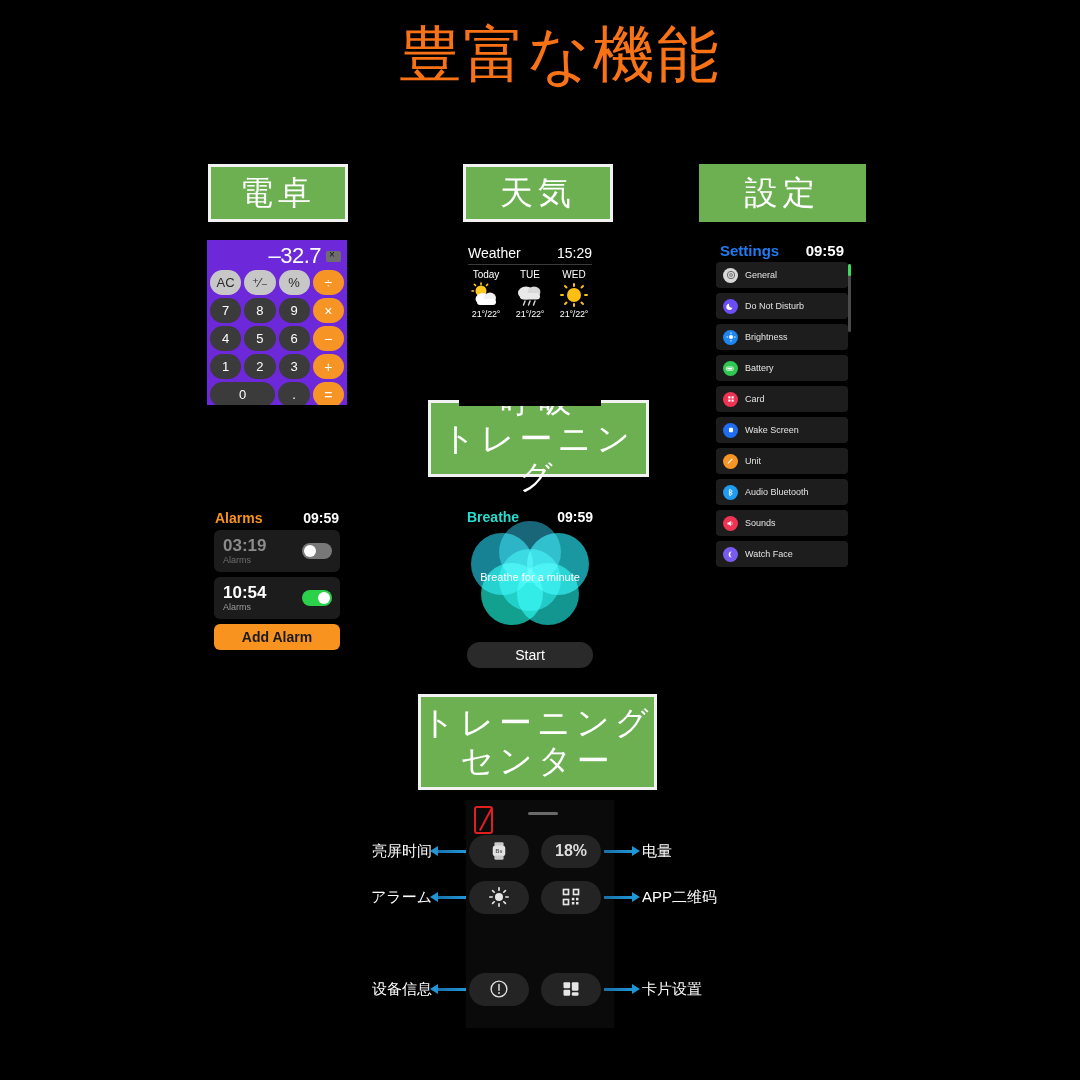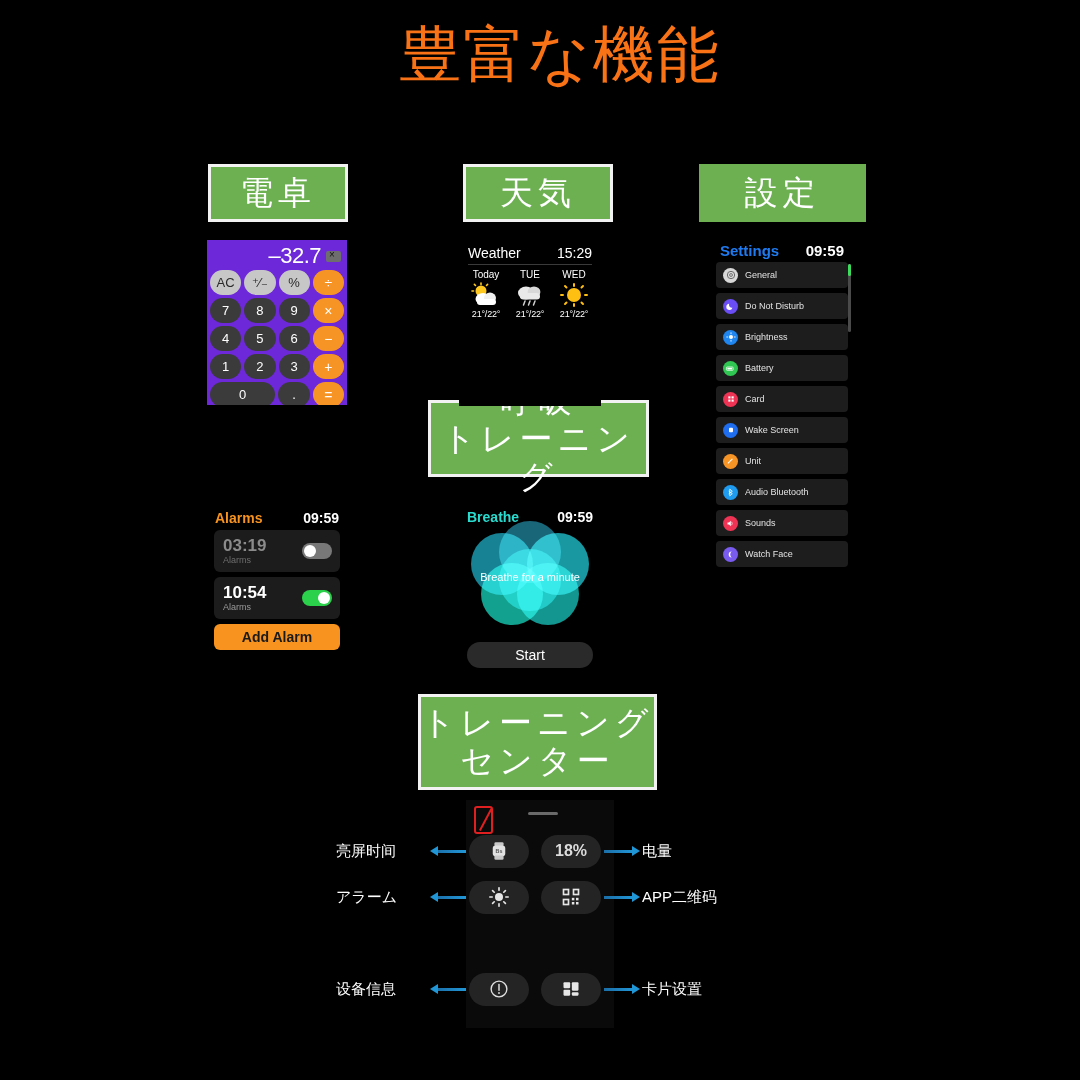--- a/index.html
+++ b/index.html
@@ -144,21 +144,21 @@
 
   
   #cc{position:absolute;left:336px;top:800px;width:408px;height:232px;}
   #cc-panel{position:absolute;left:130px;top:0;width:148px;height:228px;background:#0a0a0a;}
   #cc-batt{position:absolute;left:8px;top:6px;width:15px;height:24px;
            border:2px solid #e02020;border-radius:3px;overflow:hidden;}
   #cc-batt::after{content:"";position:absolute;left:-3px;top:10px;width:26px;height:2px;
                   background:#e02020;transform:rotate(-62deg);}
   #cc-grip{position:absolute;left:62px;top:12px;width:30px;height:3px;background:#6a6a6a;border-radius:2px;}
   .cc-row{position:absolute;left:0;width:408px;height:46px;display:flex;align-items:center;}
-  .cc-lbl{width:100px;color:#fff;font-size:15px;text-align:left;padding-right:4px;box-sizing:border-box;}
+  .cc-lbl{width:100px;color:#fff;font-size:15px;text-align:right;padding-right:4px;box-sizing:border-box;}
   .cc-lbl.r{text-align:left;padding-right:0;padding-left:8px;}
   .cc-arrow{width:30px;height:10px;position:relative;}
   .cc-arrow .shaft{position:absolute;top:4px;left:0;width:30px;height:3px;
       background:linear-gradient(90deg,#1b6fa8 0%,#2196d6 100%);}
   .cc-arrow.left .head{position:absolute;left:-6px;top:0;width:0;height:0;
       border-top:5px solid transparent;border-bottom:5px solid transparent;border-right:8px solid #2196d6;}
   .cc-arrow.right .head{position:absolute;right:-6px;top:0;width:0;height:0;
       border-top:5px solid transparent;border-bottom:5px solid transparent;border-left:8px solid #2196d6;}
   .cc-tile{width:60px;height:33px;border-radius:20px;background:#242424;flex:none;
            display:flex;align-items:center;justify-content:center;

